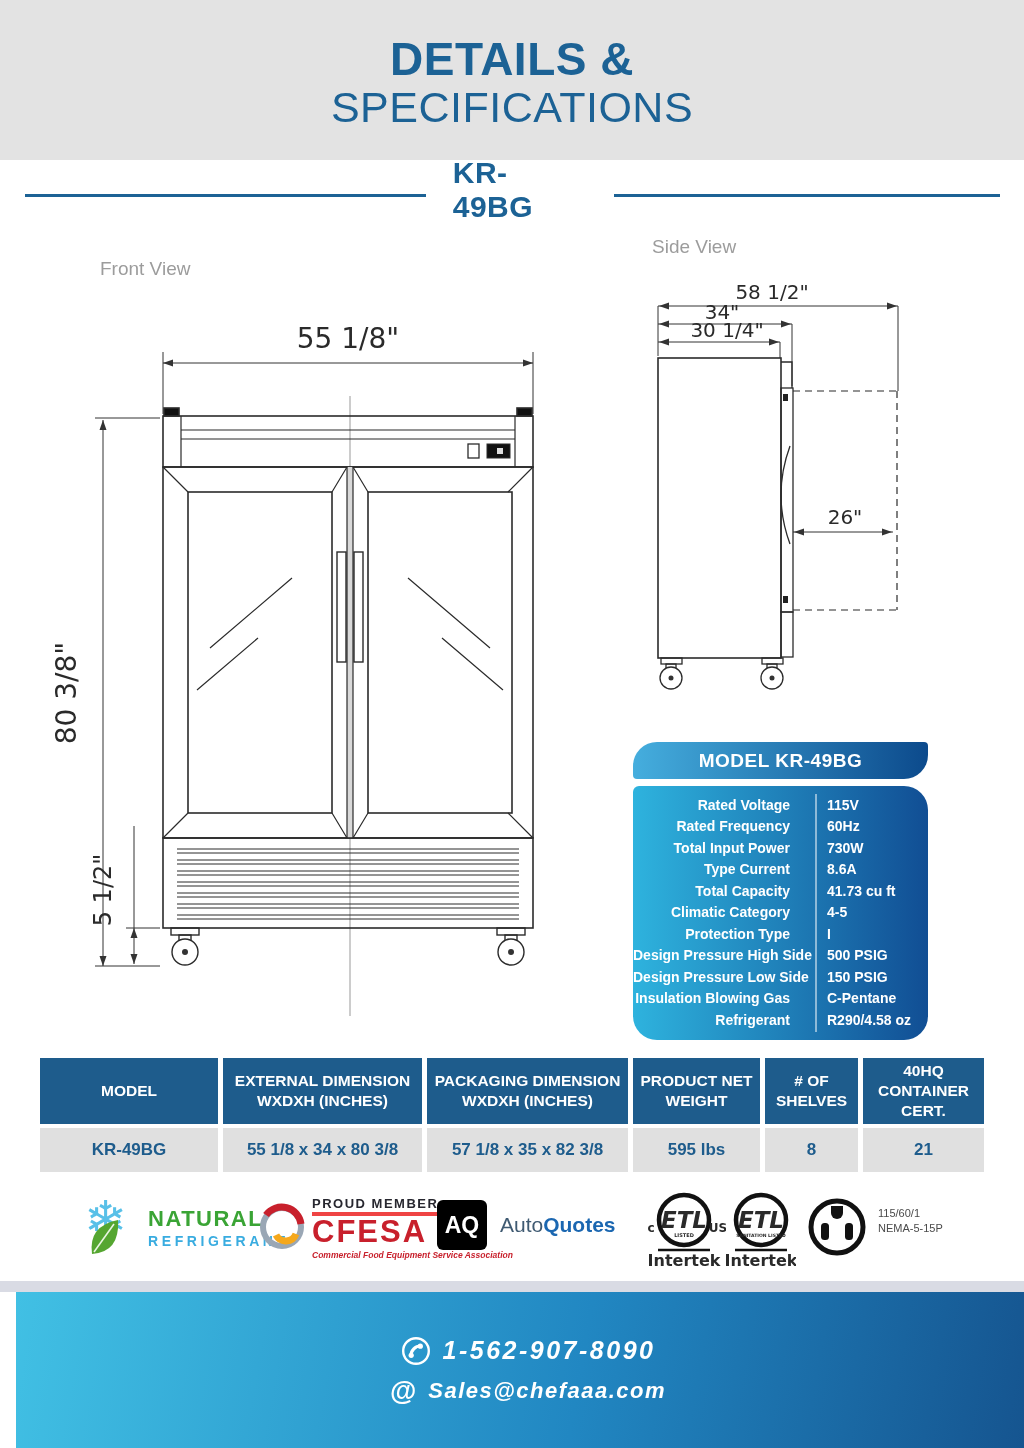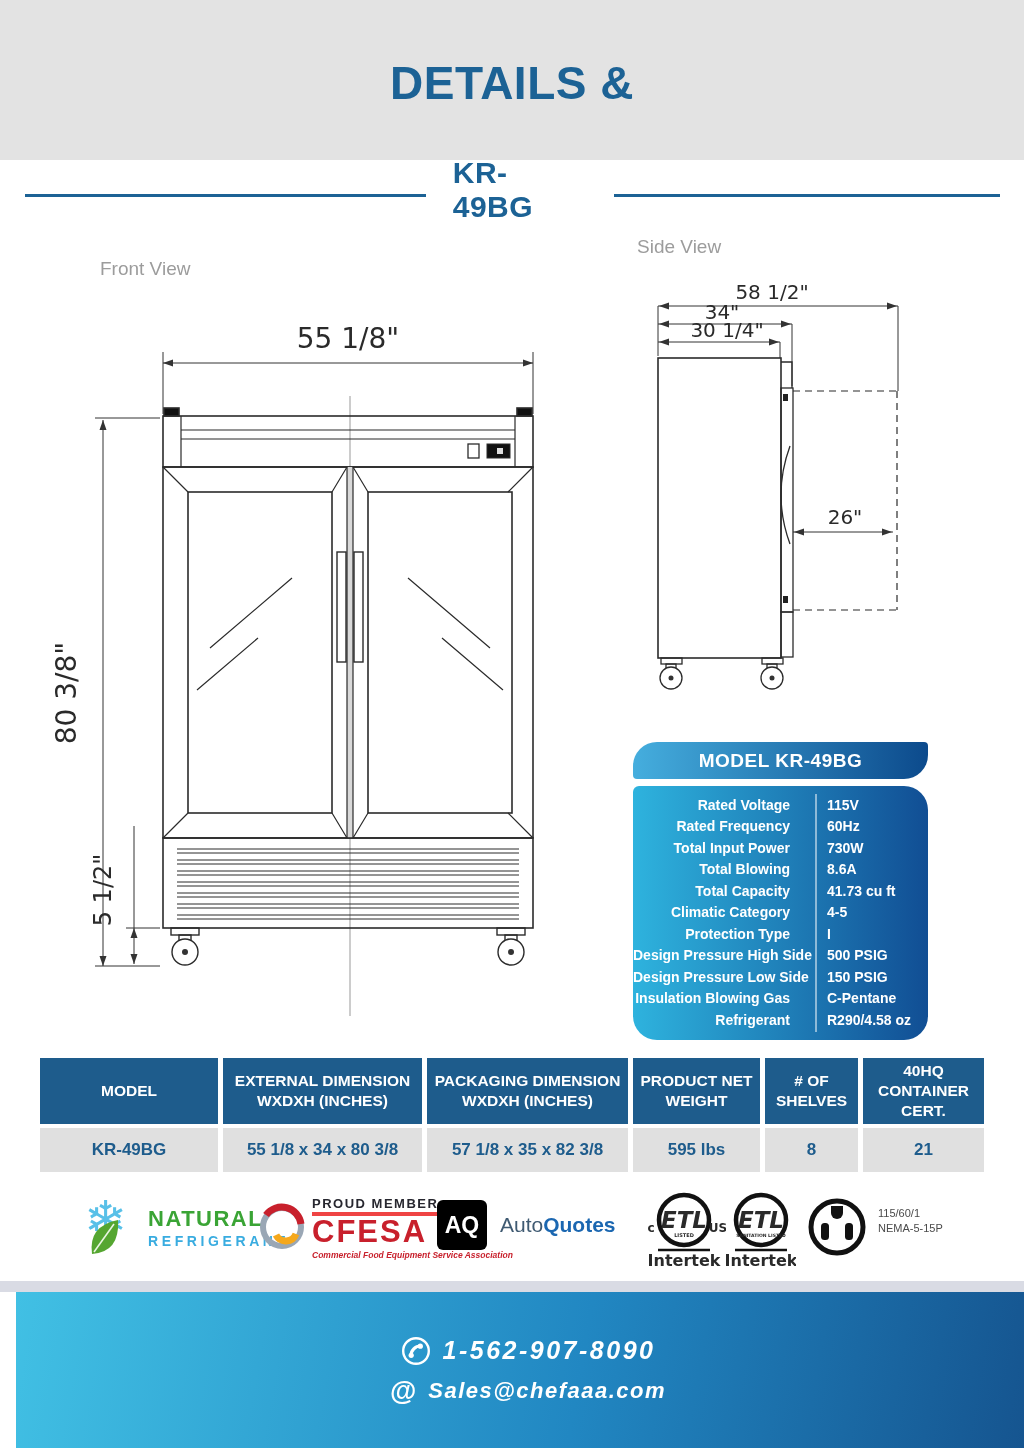--- a/index.html
+++ b/index.html
@@ -15,21 +15,21 @@
 
   .model-row { position:absolute; left:0; top:170px; width:1024px; height:40px;
                display:flex; align-items:center; justify-content:center; }
   .model-rule { height:3px; background:#1c6295; transform:translateY(5px); }
   .rule-l { width:403px; margin-left:25px; margin-right:27px; }
   .rule-r { width:388px; margin-right:24px; margin-left:27px; }
   .model-name { font-size:30px; font-weight:700; color:#1c6295; letter-spacing:.5px; }
 
   .view-label { position:absolute; font-size:19px; font-weight:500; color:#9c9c9c; }
   .front-label { left:100px; top:258px; }
-  .side-label  { left:637px; top:236px; }
+  .side-label  { left:652px; top:236px; }
 
   svg.drawing { position:absolute; }
   .front-svg { left:40px; top:230px; width:560px; height:810px; }
   .side-svg  { left:600px; top:230px; width:424px; height:480px; }
   svg text { font-family:"DejaVu Sans","Liberation Sans",sans-serif; fill:#2a2a2a; }
 
   
   .spec-panel { position:absolute; left:633px; top:742px; width:295px; }
   .spec-header { height:37px; border-radius:24px 4px 24px 4px;
                  background:linear-gradient(to right,#45aede,#0c4a8c);
@@ -96,20 +96,21 @@
   .f-web   { font-size:24px; font-weight:700; letter-spacing:5px; }
   .at-glyph { font-size:27px; font-weight:700; }
 </style>
 </head>
 <body>
 
 <div class="page">
 
   <header class="top-band">
     <div class="title1">DETAILS &amp;</div>
+    <div class="title2">SPECIFICATIONS</div>
   </header>
 
   <div class="model-row">
     <span class="model-rule rule-l"></span>
     <span class="model-name">KR-49BG</span>
     <span class="model-rule rule-r"></span>
   </div>
 
   <div class="view-label front-label">Front View</div>
   <div class="view-label side-label">Side View</div>
@@ -212,21 +213,21 @@
     </g>
   </svg>
 
   <section class="spec-panel">
     <div class="spec-header">MODEL KR-49BG</div>
     <div class="spec-body">
       <div class="spec-col spec-labels">
         <div class="spec-line">Rated Voltage</div>
         <div class="spec-line">Rated Frequency</div>
         <div class="spec-line">Total Input Power</div>
-        <div class="spec-line">Total Blowing</div>
+        <div class="spec-line">Type Current</div>
         <div class="spec-line">Total Capacity</div>
         <div class="spec-line">Climatic Category</div>
         <div class="spec-line">Protection Type</div>
         <div class="spec-line">Design Pressure High Side</div>
         <div class="spec-line">Design Pressure Low Side</div>
         <div class="spec-line">Insulation Blowing Gas</div>
         <div class="spec-line">Refrigerant</div>
       </div>
       <div class="spec-col spec-values">
         <div class="spec-line">115V</div>

